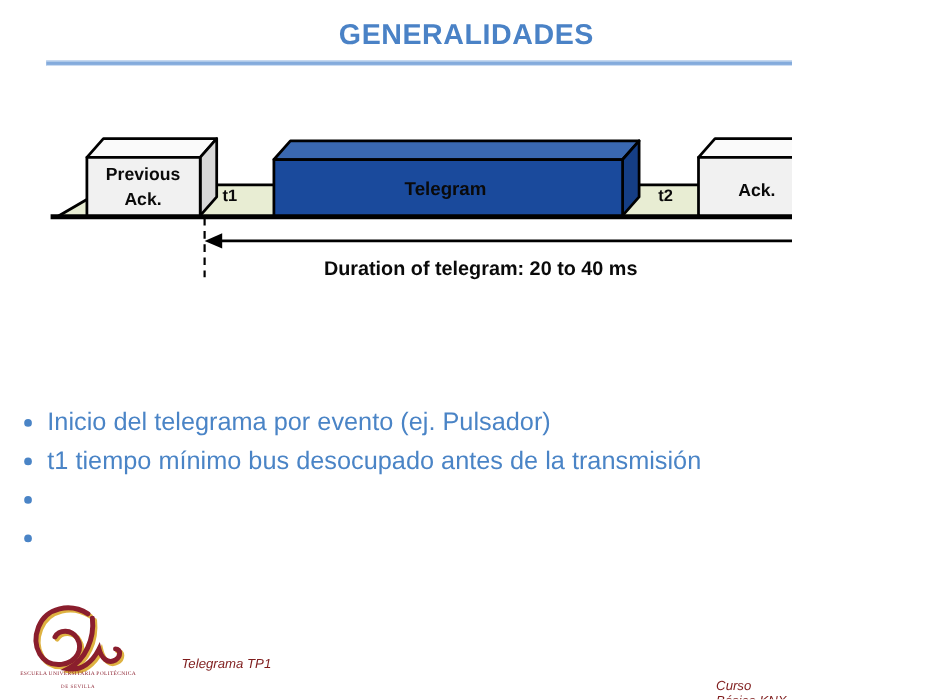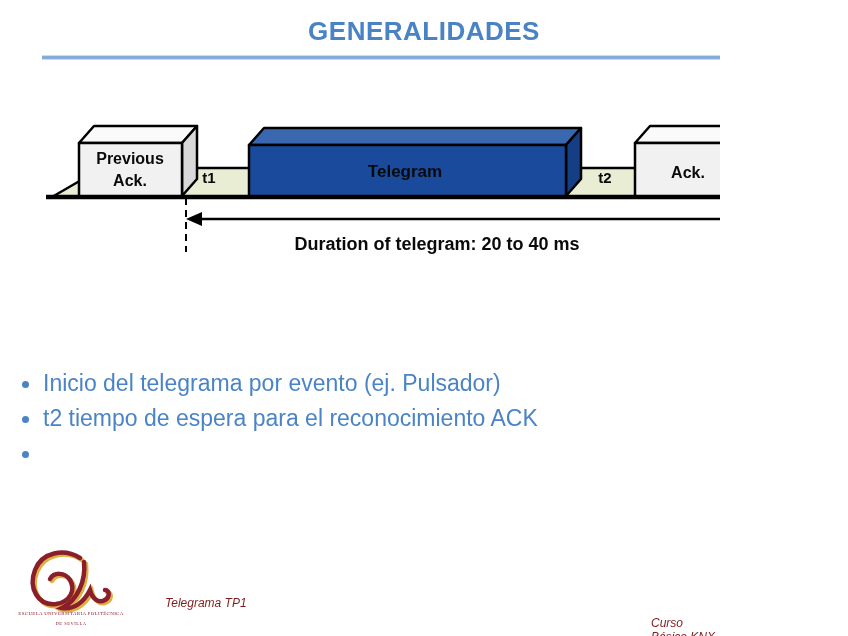--- a/index.html
+++ b/index.html
@@ -102,21 +102,24 @@
     </g>
   </svg>
 
   <ul class="bullets" style="color: rgb(74, 132, 198);">
     <li>
       <span class="dot"></span>
       <span class="btxt">Inicio del telegrama por evento (ej. Pulsador)</span>
     </li>
     <li>
       <span class="dot"></span>
-      <span class="btxt">t2 tiempo de espera para el reconocimiento ACK</span>
+      <span class="btxt">t1 tiempo mínimo bus desocupado antes de la transmisión</span>
+    </li>
+    <li>
+      <span class="dot"></span>
     </li>
     <li>
       <span class="dot"></span>
     </li>
   </ul>
 
   <svg class="logo" viewBox="0 0 104 88">
     <g fill="none" stroke-linecap="round" stroke-width="4.5" stroke="#D9A520" opacity="0.85" transform="translate(2,2)">
       <path d="M62 12 C46 2 24 6 17 24 C10 42 20 60 38 58 C52 56 58 44 52 34 C47 26 36 26 32 33"></path>
       <path d="M66 16 C68 34 60 54 44 62 C56 64 66 56 72 44 C74 52 80 58 87 54 C92 51 92 44 87 44"></path>

